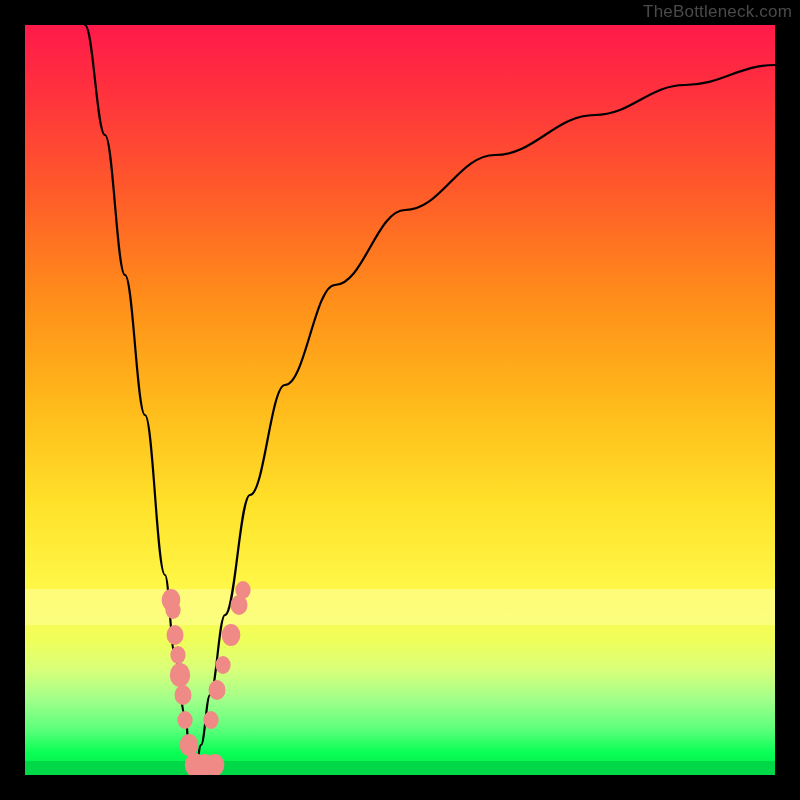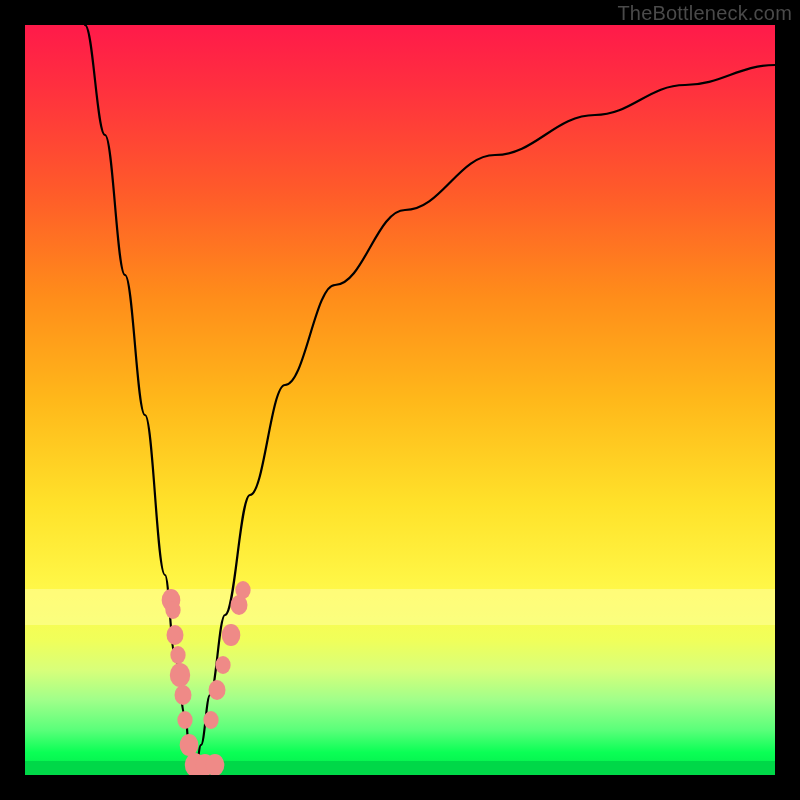--- a/index.html
+++ b/index.html
@@ -68,21 +68,21 @@
     left: 0;
     top: 0;
     width: 100%;
     height: 100%;
   }
   .watermark {
     position: absolute;
     top: 2px;
     right: 8px;
     color: #4a4a4a;
-    font-size: 20px;
+    font-size: 17px;
     font-weight: 500;
     letter-spacing: 0.2px;
   }
   .pink-dot {
     fill: #ef8a87;
   }
 </style>
 </head>
 <body>
 

